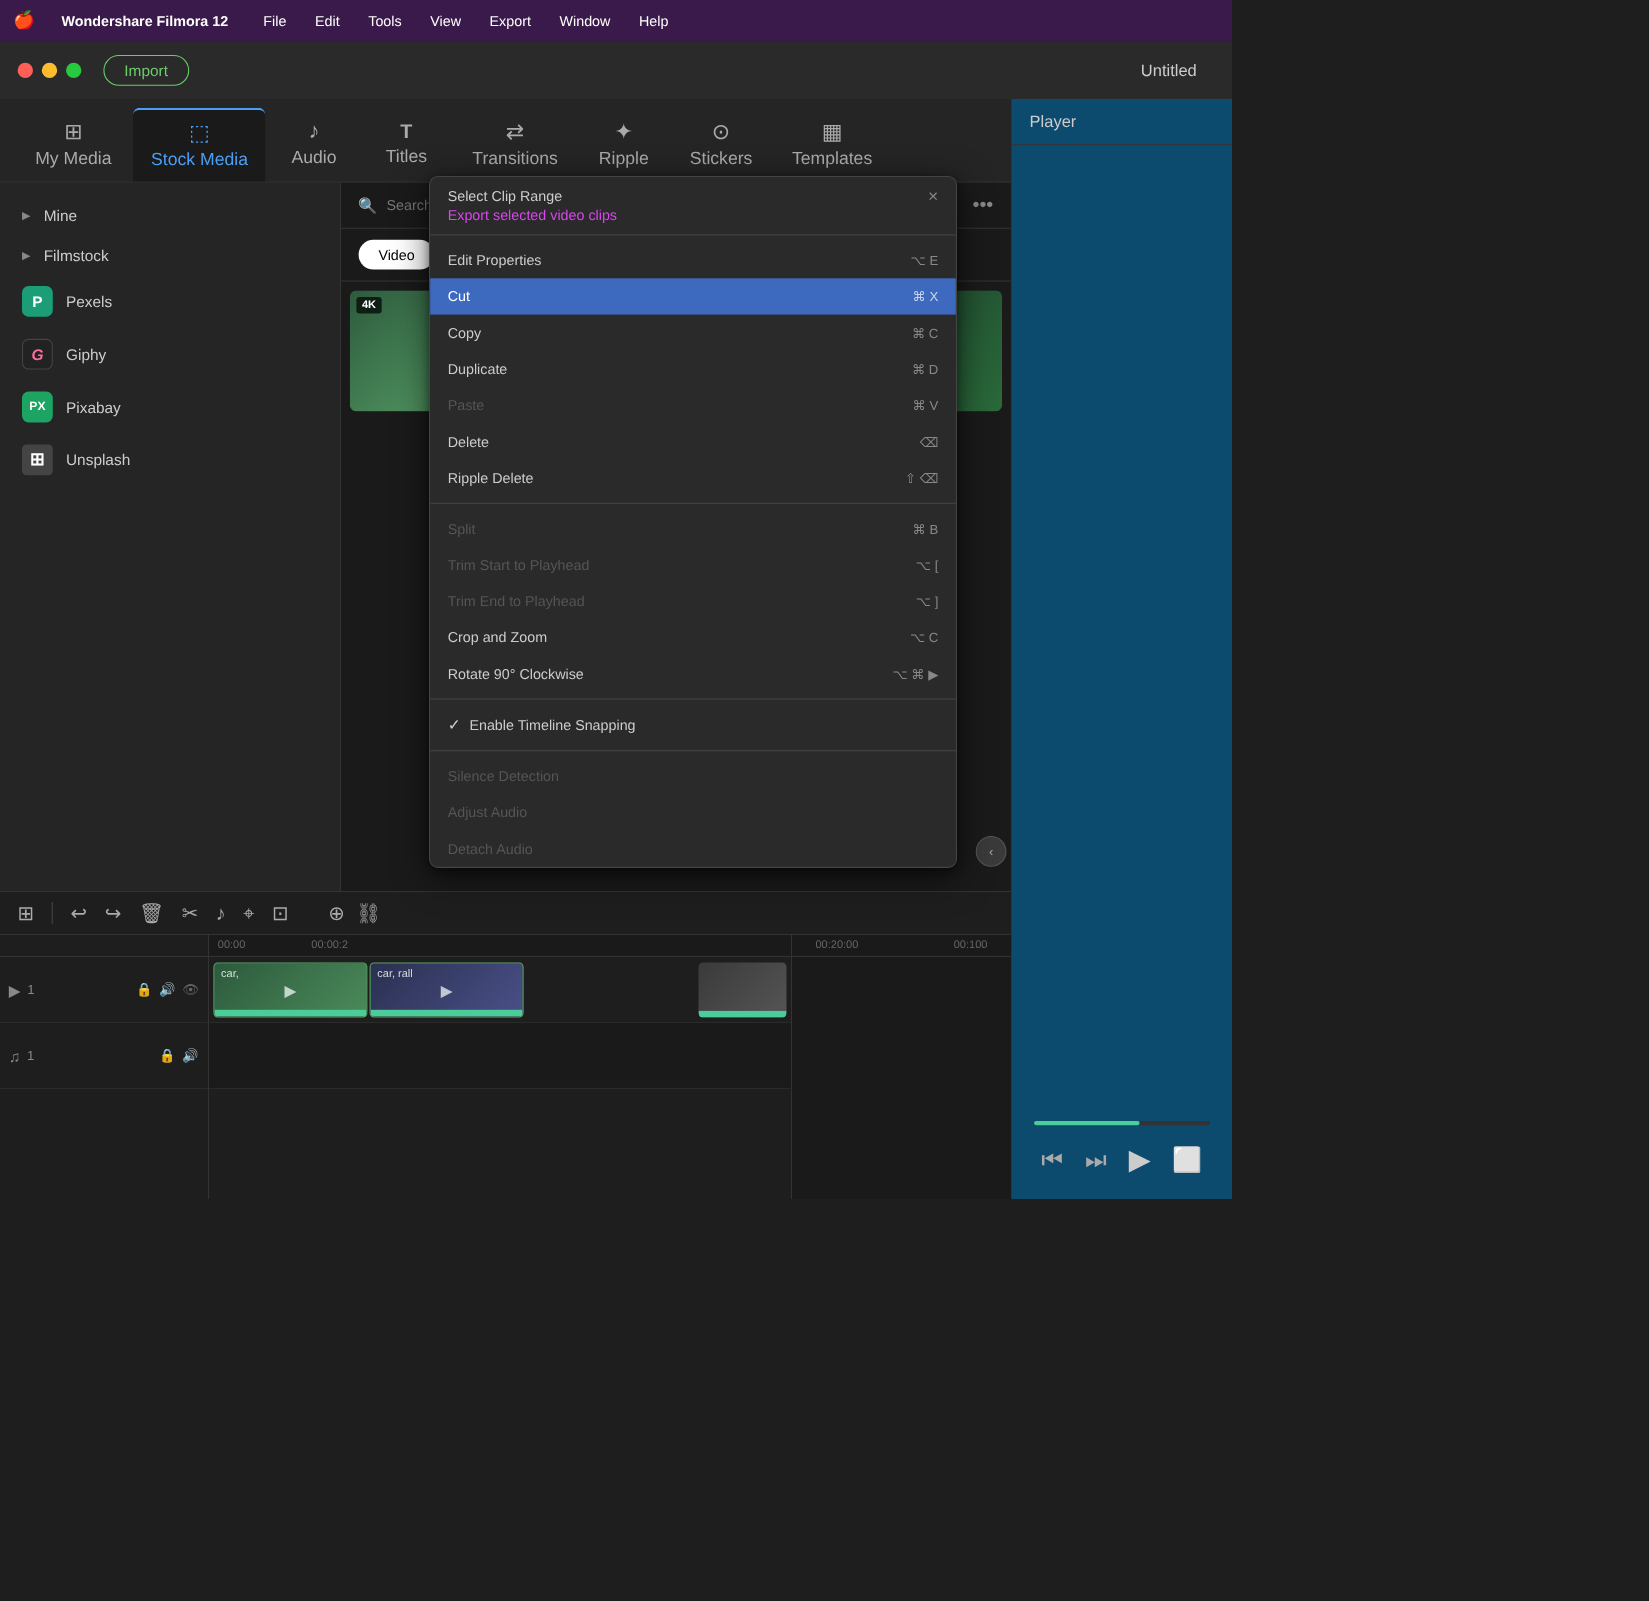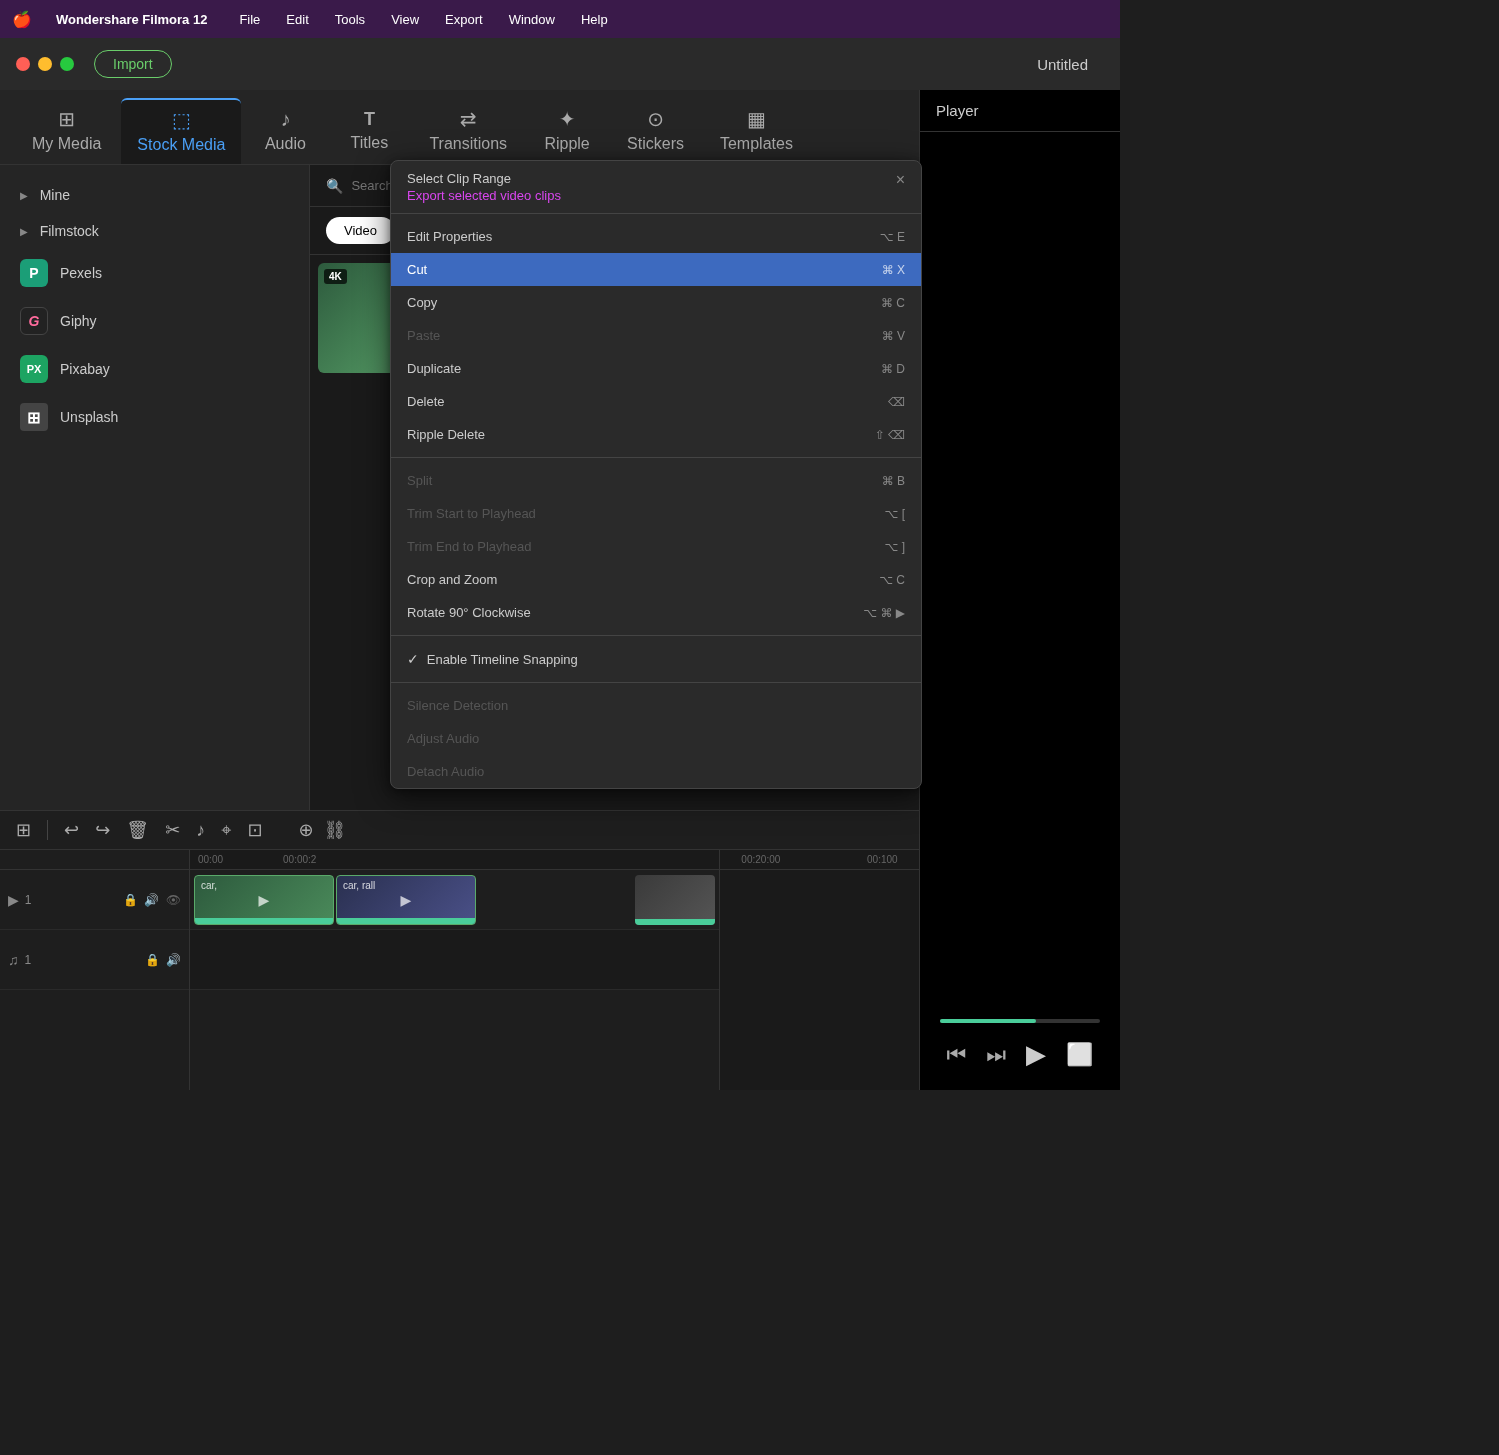--- a/index.html
+++ b/index.html
@@ -287,21 +287,21 @@
       justify-content: center;
       cursor: pointer;
       z-index: 10;
       font-size: 12px;
       color: #aaa;
     }
 
     
     .right-panel {
       flex: 1;
-      background: #000000;
+      background: #0c4a6e;
       display: flex;
       flex-direction: column;
     }
     .player-label {
       padding: 12px 16px;
       font-size: 15px;
       color: #ccc;
       border-bottom: 1px solid #333;
     }
     .player-area {
@@ -461,21 +461,21 @@
       top: 0;
       left: 0;
       right: 0;
       bottom: 0;
       z-index: 100;
     }
     .context-menu {
       position: absolute;
       top: 160px;
       left: 390px;
-      width: 532px;
+      width: 480px;
       background: #2a2a2a;
       border-radius: 8px;
       box-shadow: 0 8px 32px rgba(0,0,0,0.6), 0 2px 8px rgba(0,0,0,0.4);
       border: 1px solid #444;
       overflow: hidden;
       z-index: 200;
     }
     .ctx-header {
       display: flex;
       align-items: center;
@@ -800,28 +800,28 @@
     <div class="ctx-item active">
       <span class="ctx-item-left">Cut</span>
       <span class="ctx-shortcut">⌘ X</span>
     </div>
 
     <div class="ctx-item">
       <span class="ctx-item-left">Copy</span>
       <span class="ctx-shortcut">⌘ C</span>
     </div>
 
+    <div class="ctx-item">
+      <span class="ctx-item-left">Duplicate</span>
+      <span class="ctx-shortcut">⌘ D</span>
+    </div>
+
     <div class="ctx-item disabled">
       <span class="ctx-item-left">Paste</span>
       <span class="ctx-shortcut">⌘ V</span>
-    </div>
-
-    <div class="ctx-item">
-      <span class="ctx-item-left">Duplicate</span>
-      <span class="ctx-shortcut">⌘ D</span>
     </div>
 
     <div class="ctx-item">
       <span class="ctx-item-left">Delete</span>
       <span class="ctx-shortcut">⌫</span>
     </div>
 
     <div class="ctx-item">
       <span class="ctx-item-left">Ripple Delete</span>
       <span class="ctx-shortcut">⇧ ⌫</span>

